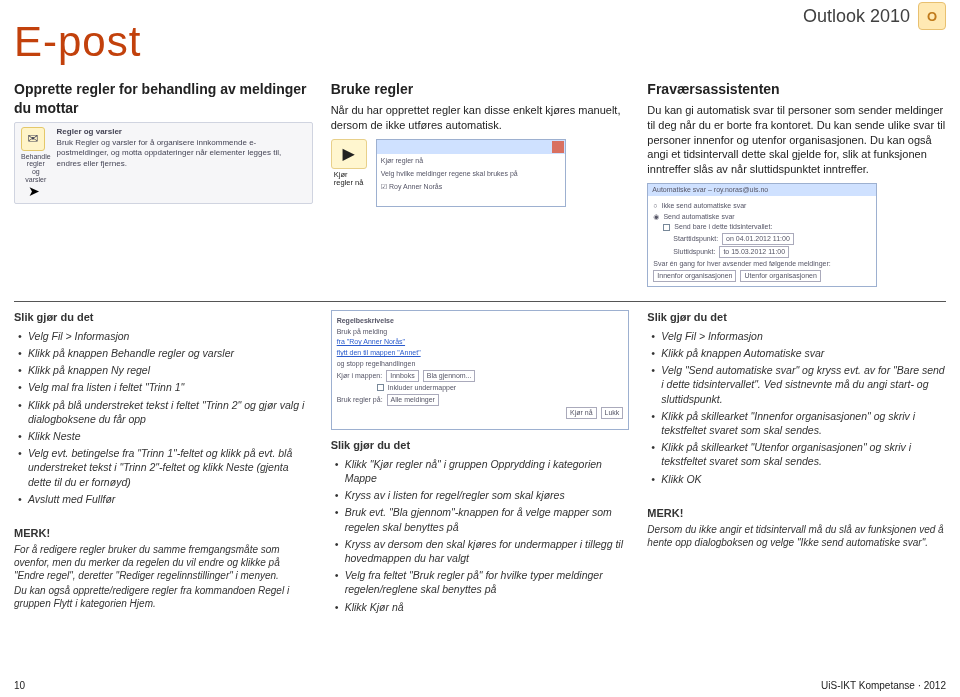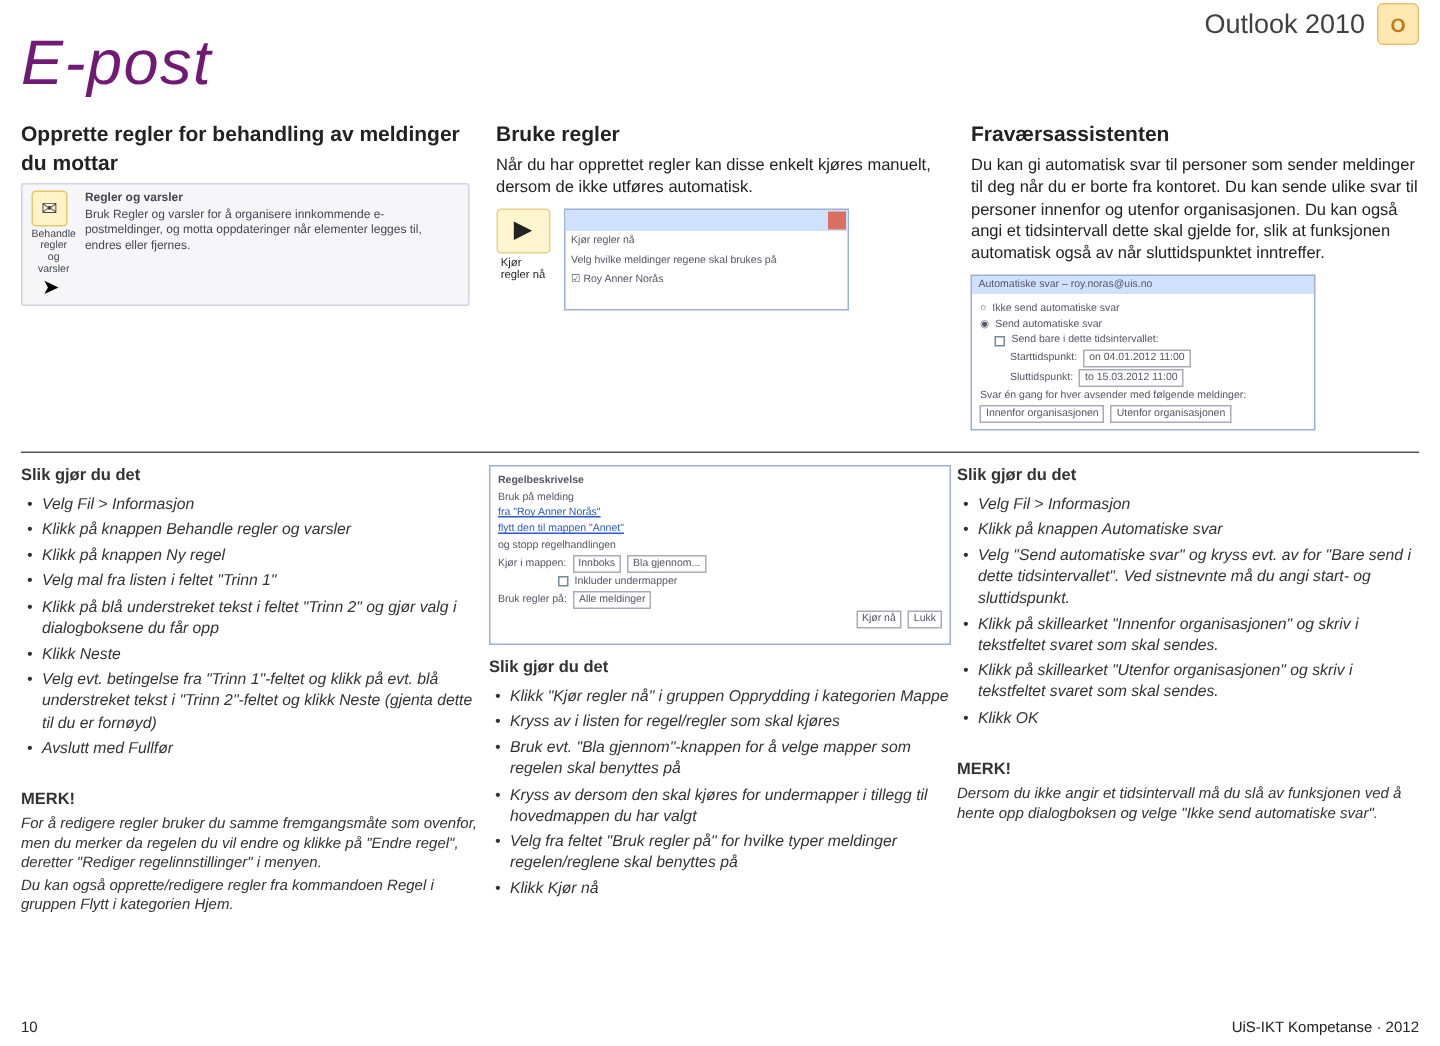--- a/index.html
+++ b/index.html
@@ -7,23 +7,22 @@
     width:960px; height:697px;
     font-family: "Segoe UI", "Myriad Pro", Arial, sans-serif;
     background:#fff;
     color:#333;
     position:relative;
     overflow:hidden;
   }
   
   .hdr { position:relative; height:80px; }
   .hdr h1 {
-    font-weight:300; font-size:42px; color:#701a75; letter-spacing:1px;
+    font-weight:300; font-size:42px; color:#c2410c; letter-spacing:1px;
     padding:18px 0 0 14px;
-    font-style:italic;
   }
   .app-title {
     position:absolute; right:50px; top:6px;
     font-size:18px; color:#404040; font-weight:400;
   }
   .app-badge {
     position:absolute; right:14px; top:2px;
     width:28px; height:28px; border-radius:4px;
     background:#ffe9b3; border:1px solid #e8c070;
     display:flex; align-items:center; justify-content:center;
@@ -60,21 +59,21 @@
   }
   .fig-c3 .tbar { height:12px; background:#cfe1ff; padding:1px 4px; }
   .fig-c3 .body { padding:3px 5px; }
   .fig-c3 .ln { margin:1.5px 0; display:flex; gap:4px; align-items:center; }
   .fig-c3 .ln .box { border:1px solid #aab; background:#fff; padding:0 3px; }
   .fig-c3 .cb { width:7px; height:7px; border:1px solid #789; display:inline-block; }
 
   hr.sep { border:none; border-top:1px solid #555; margin:14px 14px 8px 14px; }
 
   
-  .lower { display:flex; gap:4px; padding:0 14px; }
+  .lower { display:flex; gap:18px; padding:0 14px; }
   .lcol { flex:1; font-size:10.5px; line-height:1.35; }
   .lcol h3 { font-weight:700; font-size:11px; margin-bottom:4px; }
   .lcol ul { list-style:none; padding-left:4px; }
   .lcol li { position:relative; padding-left:10px; margin:3px 0; }
   .lcol li::before { content:"•"; position:absolute; left:0; top:0; }
   
   .lcol .it, .lcol em { font-style:italic; }
   .merk { font-weight:700; margin-top:20px; font-size:11px; }
   .merkp { font-style:italic; font-size:10px; line-height:1.3; margin-top:2px; }
 
@@ -128,21 +127,21 @@
           <span></span>
         </div>
       <div class="row">Kjør regler nå</div>
       <div class="row">Velg hvilke meldinger regene skal brukes på</div>
       <div class="row">☑ Roy Anner Norås</div>
     </div>
   </div>
 
   <div class="col">
     <h2>Fraværsassistenten</h2>
-    <p>Du kan gi automatisk svar til personer som sender meldinger til deg når du er borte fra kontoret. Du kan sende ulike svar til personer innenfor og utenfor organisasjonen. Du kan også angi et tidsintervall dette skal gjelde for, slik at funksjonen automatisk også av når sluttidspunktet inntreffer.</p>
+    <p>Du kan gi automatisk svar til personer som sender meldinger til deg når du er borte fra kontoret. Du kan sende ulike svar til personer innenfor og utenfor organisasjonen. Du kan også angi et tidsintervall dette skal gjelde for, slik at funksjonen inntreffer slås av når sluttidspunktet inntreffer.</p>
     <div class="fig-c3">
       <div class="tbar">Automatiske svar – roy.noras@uis.no</div>
       <div class="body">
         <div class="ln">
             <span>○</span>
             <span>Ikke send automatiske svar</span>
           </div>
         <div class="ln">
             <span>◉</span>
             <span>Send automatiske svar</span>

